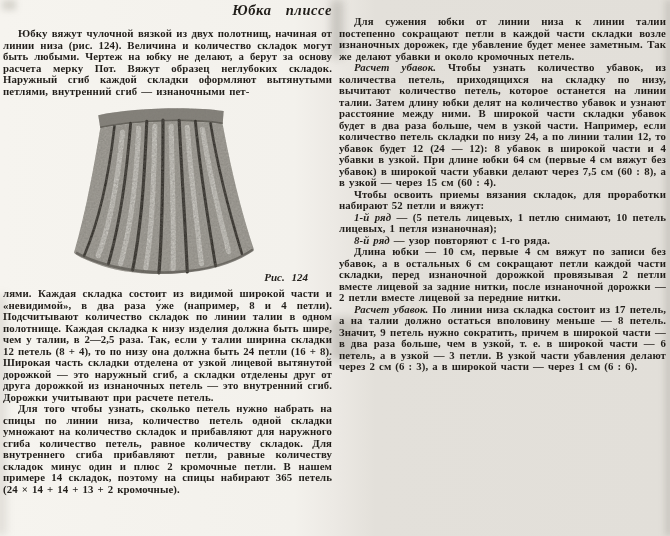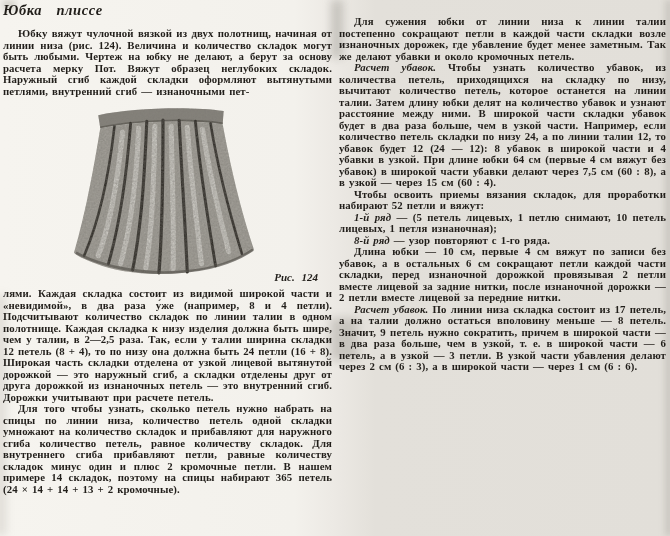--- a/index.html
+++ b/index.html
@@ -20,36 +20,36 @@
     line-height:11.5px;
     font-weight:bold;
     text-align:justify;
     word-spacing:1.2px;
     letter-spacing:0.1px;
   }
   .ind{text-indent:15px;}
   .lead{font-style:italic;font-weight:bold;}
   #title{
     margin:0 0 9px 0;
-    text-align:left;
+    text-align:right;
     font-size:14.5px;
     font-style:italic;
     font-weight:bold;
     word-spacing:10px;
     letter-spacing:0.6px;
   }
   #figure-block{
     position:relative;
     height:186px;
     margin:3px 0 2px 0;
   }
   #skirt-svg{position:absolute;left:66px;top:2px;}
   #figure-caption{
     position:absolute;
-    right:14px;
+    right:24px;
     bottom:3px;
     font-size:11px;
     font-style:italic;
     font-weight:bold;
     word-spacing:4px;
   }
   .smudge{position:absolute;pointer-events:none;}
   #smudge-rightcol-top{left:331px;top:0;width:12px;height:58px;background:rgba(105,100,92,0.28);filter:blur(4px);}
   #smudge-bez{left:330px;top:318px;width:28px;height:42px;background:rgba(105,100,92,0.26);filter:blur(5px);}
   #smudge-left-edge{left:-4px;top:295px;width:10px;height:240px;background:rgba(120,114,105,0.18);filter:blur(4px);}

